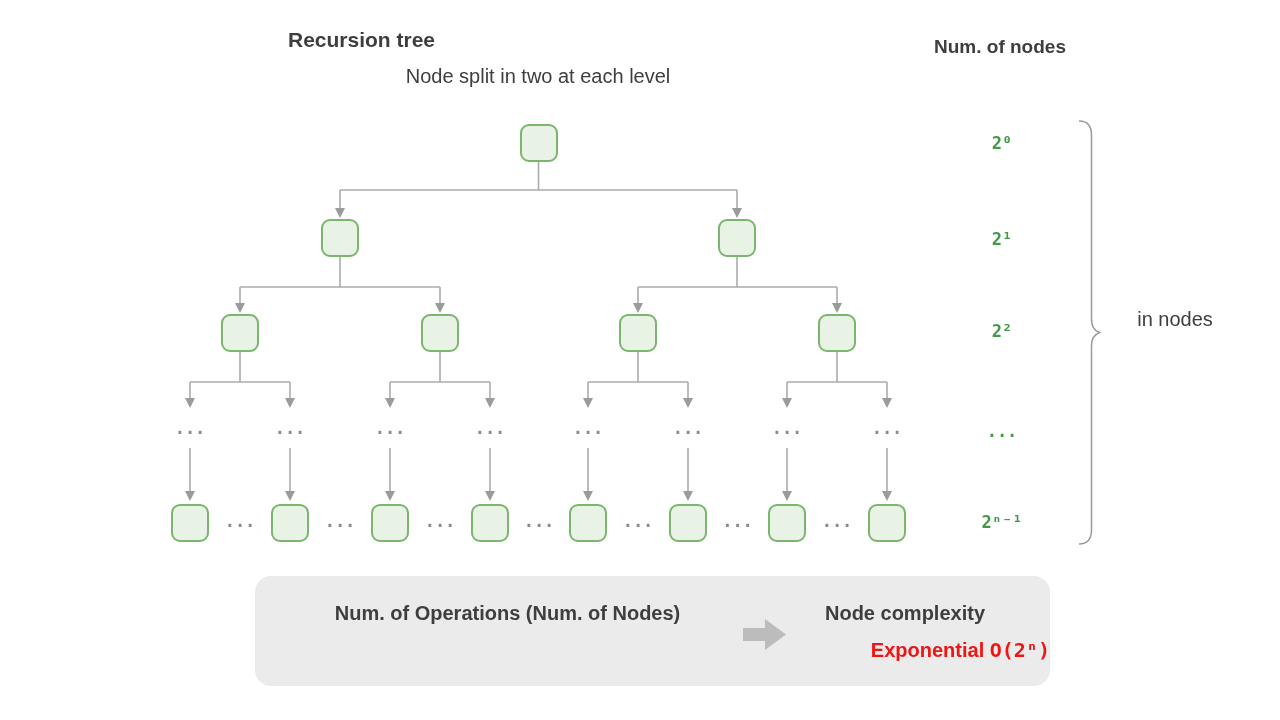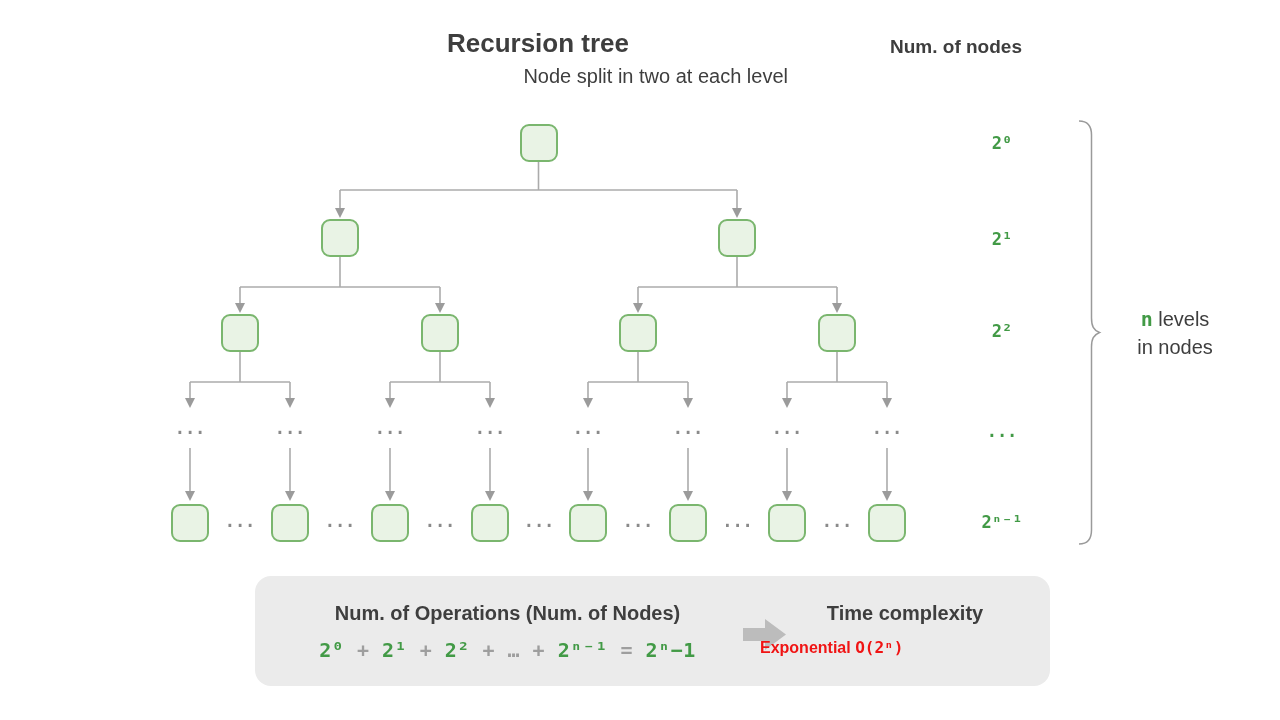--- a/index.html
+++ b/index.html
@@ -1,45 +1,45 @@
 <!DOCTYPE html>
 <html><head>
 <meta charset="utf-8">
 <style>
   html,body{margin:0;padding:0;}
   body{width:1280px;height:720px;background:#ffffff;overflow:hidden;
        font-family:"Liberation Sans",sans-serif;}
   .canvas{position:relative;width:1280px;height:720px;background:#fff;}
   .abs{position:absolute;}
-  .title{left:288px;top:28px;width:500px;text-align:center;
-         font-size:26px;font-weight:bold;color:#3e3e3e;}
-  .subtitle{left:288px;top:65px;width:500px;text-align:right;
+  .title{left:288px;top:28px;width:500px;text-align:left;
+         font-size:21px;font-weight:bold;color:#3e3e3e;}
+  .subtitle{left:288px;top:65px;width:500px;text-align:center;
          font-size:20px;color:#3e3e3e;}
-  .right-header{left:890px;top:32px;width:220px;
+  .right-header{left:890px;top:32px;width:220px;text-align:center;
          font-size:19px;font-weight:bold;color:#3e3e3e;line-height:29px;}
   svg.layer{left:0;top:0;width:1280px;height:720px;pointer-events:none;}
   .tree-node{position:absolute;width:38px;height:38px;box-sizing:border-box;
          background:#e9f3e5;border:2.5px solid #7ab66e;border-radius:9px;}
   .ellipsis{position:absolute;width:36px;height:16px;line-height:15px;text-align:center;
          font-family:"DejaVu Sans Mono",monospace;font-weight:bold;font-size:17px;color:#8a8a8a;}
   .level-label{position:absolute;width:80px;text-align:center;
          font-family:"DejaVu Sans Mono",monospace;font-weight:bold;font-size:17px;color:#429a46;}
   .brace-note{left:1100px;top:305px;width:150px;text-align:center;
          font-size:20px;line-height:28px;color:#3e3e3e;}
   .brace-note .hl{color:#429a46;font-family:"DejaVu Sans Mono",monospace;font-weight:bold;}
   .summary-box{left:255px;top:576px;width:795px;height:110px;background:#ebebeb;border-radius:16px;}
   .box-title{position:absolute;font-size:20px;font-weight:bold;color:#3e3e3e;text-align:center;}
   .ops-title{left:5px;top:26px;width:495px;}
   .time-title{left:505px;top:26px;width:290px;}
   .formula{position:absolute;left:5px;top:62px;width:495px;text-align:center;
          font-family:"DejaVu Sans Mono",monospace;font-weight:bold;font-size:20px;letter-spacing:0.5px;}
   .formula .green{color:#429a46;}
   .formula .gray{color:#9e9e9e;}
-  .complexity{position:absolute;left:505px;top:62px;width:290px;text-align:left;
-         font-size:16px;font-weight:bold;color:#f01414;white-space:nowrap;}
+  .complexity{position:absolute;left:505px;top:62px;width:290px;text-align:right;
+         font-size:20px;font-weight:bold;color:#f01414;white-space:nowrap;}
   .complexity .mono{font-family:"DejaVu Sans Mono",monospace;}
   .watermark{left:1000px;top:676px;width:237px;text-align:right;
          font-family:"DejaVu Sans Mono",monospace;font-size:15px;color:#c9c9c9;}
 </style>
 </head>
 <body>
 
 <div class="canvas">
 
   <div class="abs title">Recursion tree</div>
@@ -153,32 +153,30 @@
     </div>
 
   <svg class="abs layer" viewBox="0 0 1280 720">
     <path d="M 1079 121 C 1088 121 1091.5 126 1091.5 135
              L 1091.5 318 C 1091.5 326 1093.5 330 1099.5 332.5
              C 1093.5 335 1091.5 339 1091.5 347
              L 1091.5 530 C 1091.5 539 1088 544 1079 544" fill="none" stroke="#9a9a9a" stroke-width="1.5"></path>
   </svg>
 
   <div class="abs brace-note">
-    <div><span class="hl">n</span><span> levels</span></div>
     <div>in nodes</div>
   </div>
 
   <div class="abs summary-box">
     <div class="box-title ops-title">Num. of Operations (Num. of Nodes)</div>
-    <div class="formula" id="formula"><span class="green">2⁰</span> <span class="gray">+</span> <span class="green">2¹</span> <span class="gray">+</span> <span class="green">2²</span> <span class="gray">+</span> <span class="gray">…</span> <span class="gray">+</span> <span class="green">2ⁿ⁻¹</span> <span class="gray">=</span> <span class="green">2ⁿ−1</span></div>
 
     <svg class="abs" style="left:487px;top:41px;" width="46" height="36" viewBox="0 0 46 36">
       <polygon points="1,11 23,11 23,2 44,17.5 23,33 23,24 1,24" fill="#bcbcbc"></polygon>
     </svg>
 
-    <div class="box-title time-title">Time complexity</div>
+    <div class="box-title time-title">Node complexity</div>
     <div class="complexity">
       <span>Exponential</span>
       <span class="mono">O(2ⁿ)</span>
     </div>
   </div>
 
 </div>
 
 </body></html>

